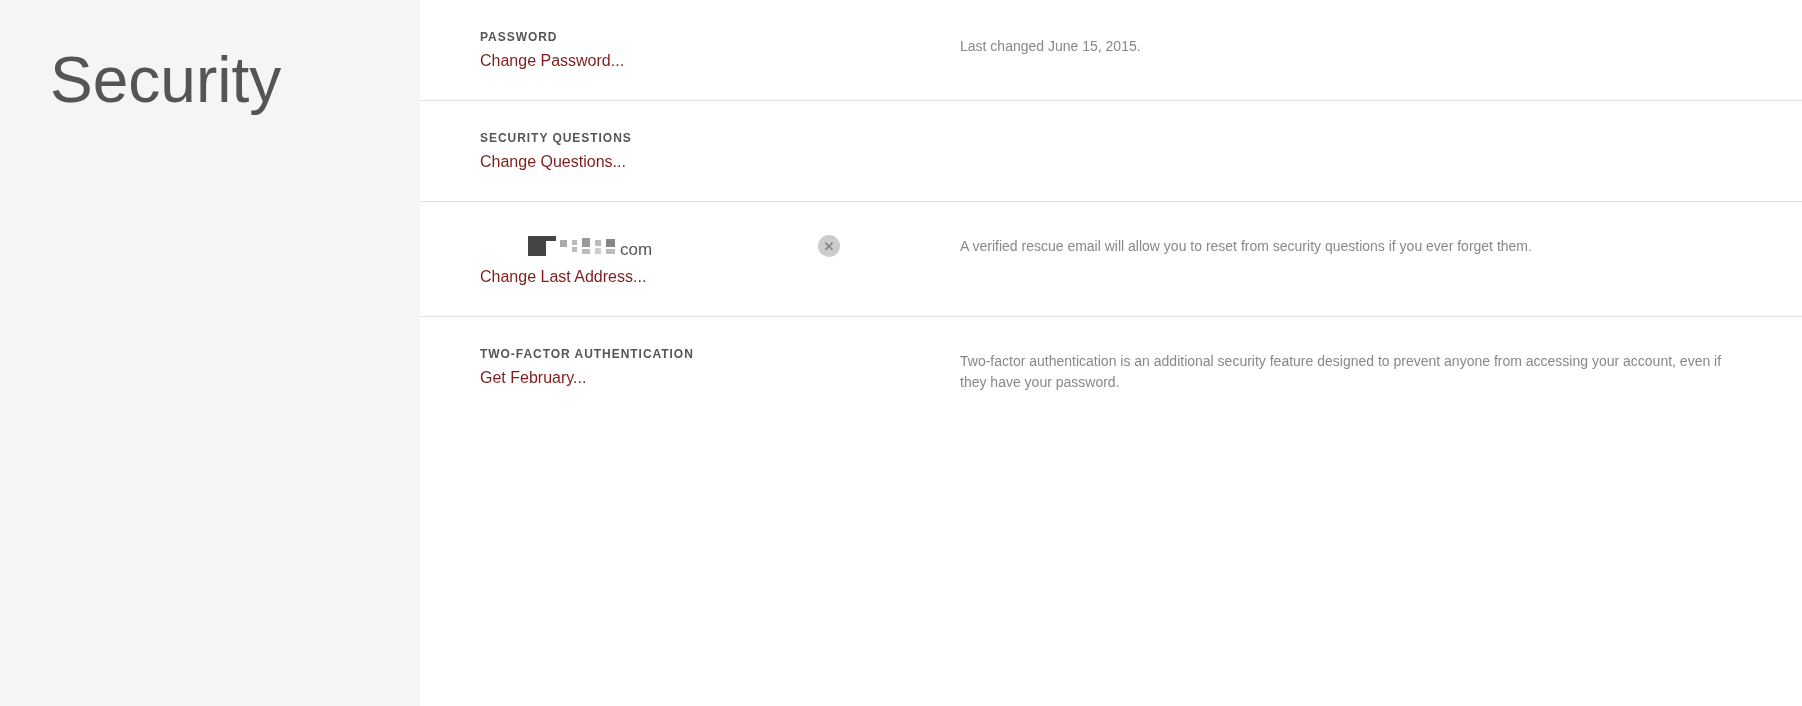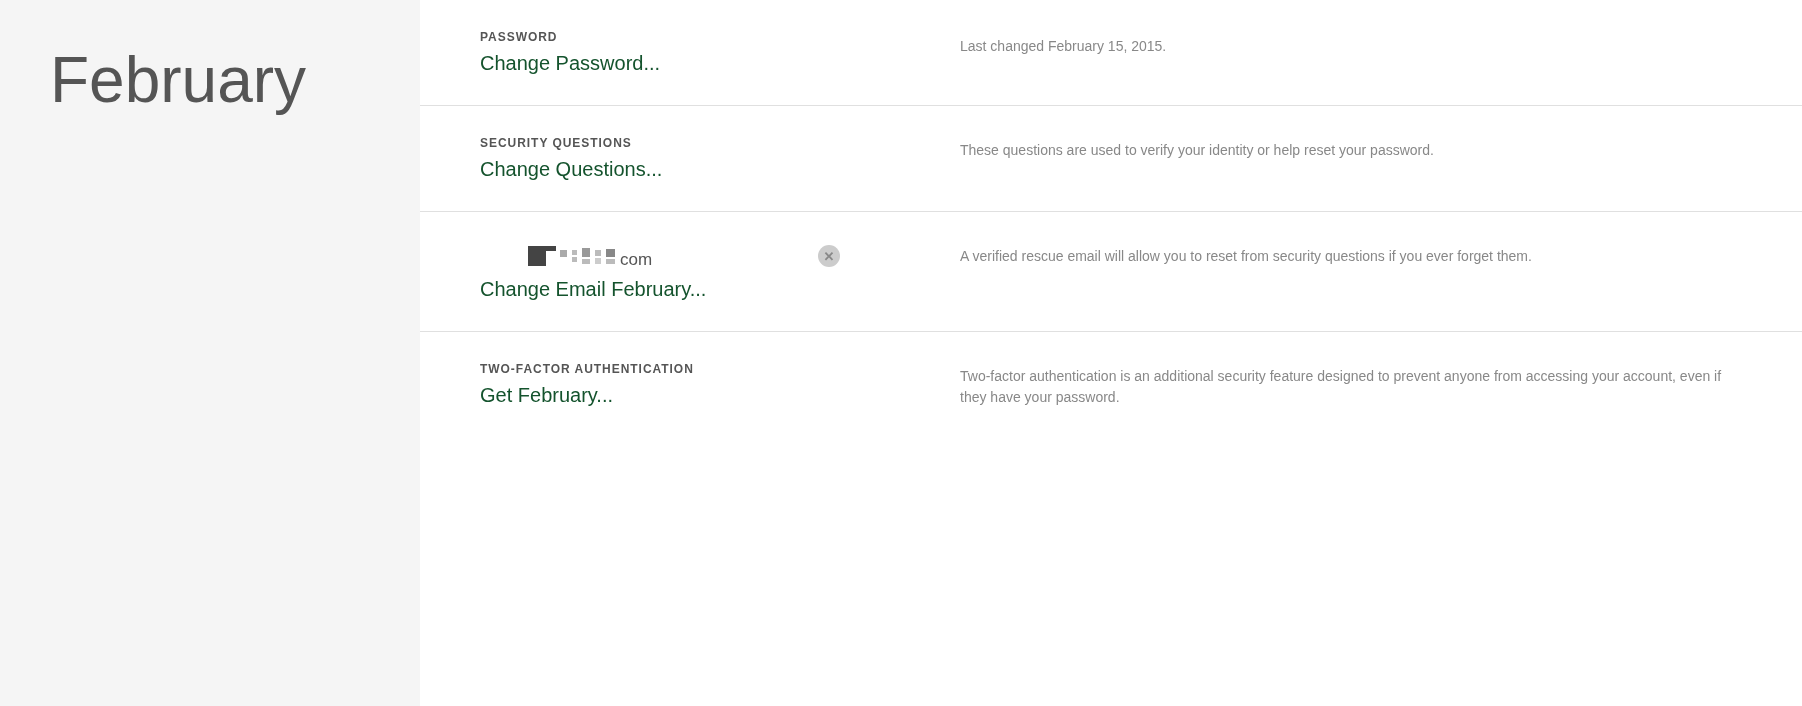--- a/index.html
+++ b/index.html
@@ -62,22 +62,22 @@
     .section-label {
       font-size: 12px;
       font-weight: 700;
       color: #555;
       letter-spacing: 0.08em;
       text-transform: uppercase;
       margin-bottom: 8px;
     }
 
     .section-link {
-      font-size: 20px;
-      color: #14532d;
+      font-size: 16px;
+      color: #7f1d1d;
       text-decoration: none;
       cursor: pointer;
     }
 
     .section-description {
       font-size: 14px;
       color: #888;
       line-height: 1.5;
     }
 
@@ -113,42 +113,39 @@
     
     .email-svg {
       margin-right: 10px;
     }
   </style>
 </head>
 <body>
 
 <div class="page-container">
   <div class="left-panel">
-    <h1 class="page-title">February</h1>
+    <h1 class="page-title">Security</h1>
   </div>
 
   <div class="right-panel">
 
     <div class="security-section">
       <div class="section-left">
         <div class="section-label">PASSWORD</div>
         <a class="section-link">Change Password...</a>
       </div>
       <div class="section-right">
-        <div class="last-changed-text">Last changed February 15, 2015.</div>
+        <div class="last-changed-text">Last changed June 15, 2015.</div>
       </div>
     </div>
 
     <div class="security-section">
       <div class="section-left">
         <div class="section-label">SECURITY QUESTIONS</div>
         <a class="section-link">Change Questions...</a>
-      </div>
-      <div class="section-right">
-        <div class="section-description">These questions are used to verify your identity or help reset your password.</div>
       </div>
     </div>
 
     <div class="security-section">
       <div class="section-left">
         <div class="rescue-email-row">
 
           <svg class="email-svg" width="260" height="28" viewBox="0 0 260 28">
 
             <rect x="0" y="4" width="18" height="20" fill="#444"></rect>
@@ -165,21 +162,21 @@
             <rect x="67" y="8" width="6" height="6" fill="#bbb"></rect>
             <rect x="67" y="16" width="6" height="6" fill="#ccc"></rect>
 
             <rect x="78" y="7" width="9" height="8" fill="#888"></rect>
             <rect x="78" y="17" width="9" height="5" fill="#bbb"></rect>
 
             <text x="92" y="23" font-family="Arial, sans-serif" font-size="17" fill="#555">com</text>
           </svg>
           <button class="clear-button">✕</button>
         </div>
-        <a class="section-link">Change Email February...</a>
+        <a class="section-link">Change Last Address...</a>
       </div>
       <div class="section-right">
         <div class="section-description">A verified rescue email will allow you to reset from security questions if you ever forget them.</div>
       </div>
     </div>
 
     <div class="security-section" style="border-bottom: none;">
       <div class="section-left">
         <div class="section-label">TWO-FACTOR AUTHENTICATION</div>
         <a class="section-link">Get February...</a>

